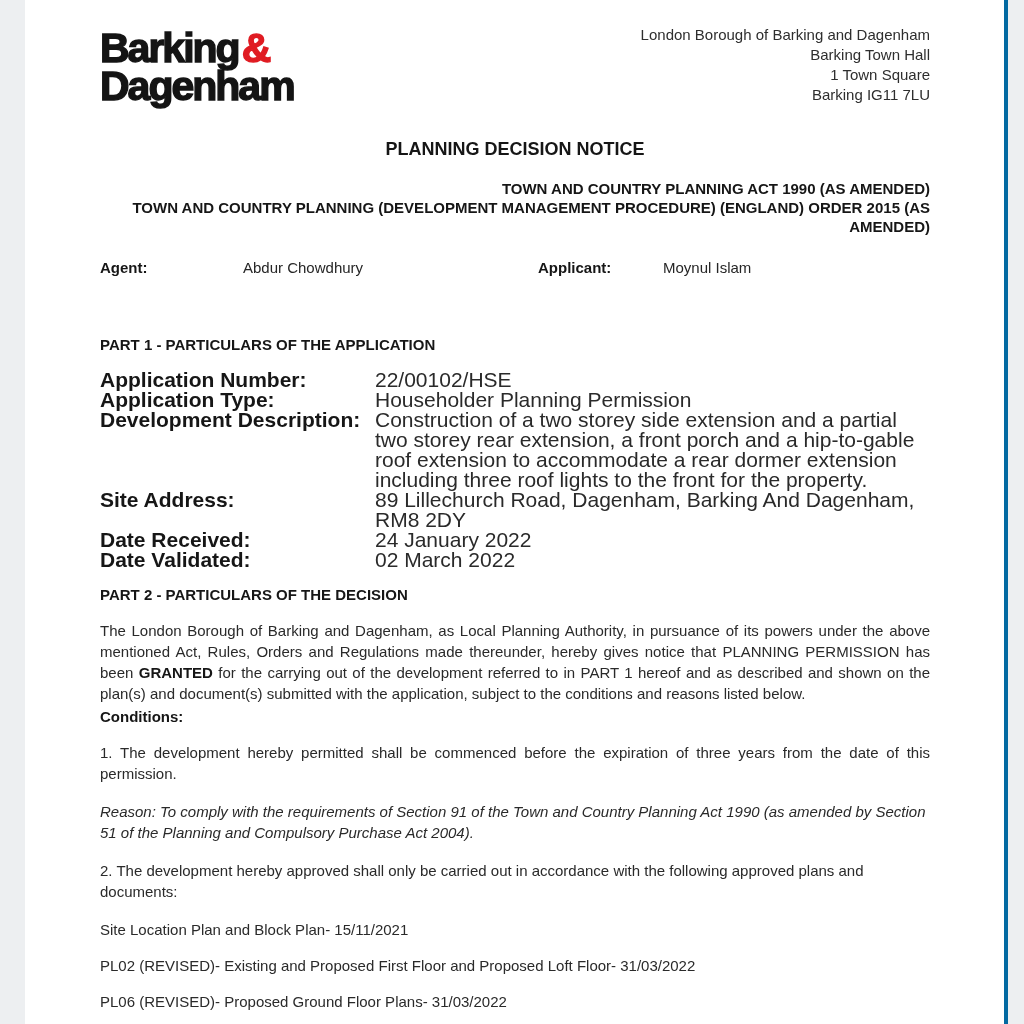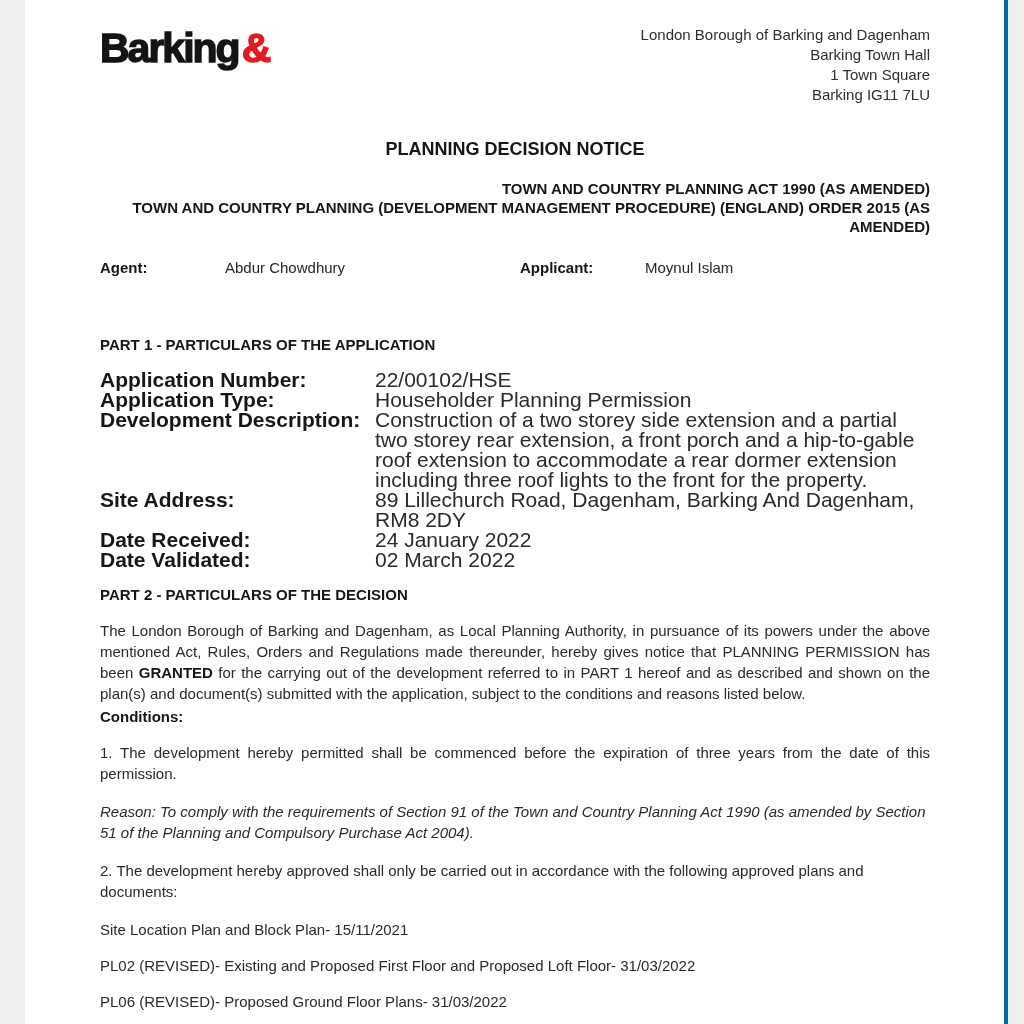--- a/index.html
+++ b/index.html
@@ -67,21 +67,21 @@
   }
   
   .parties-row {
     display: flex;
     margin-top: 22px;
     font-size: 15px;
     line-height: 20px;
   }
   .parties-row .plabel { font-weight: bold; color: #161616; }
   .parties-row .agent-label { width: 125px; }
-  .parties-row .agent-name { width: 295px; }
+  .parties-row .agent-name { width: 295px; margin-left: 18px; }
   .parties-row .applicant-label { width: 125px; }
   
   .section-heading {
     font-weight: bold;
     font-size: 15px;
     color: #161616;
   }
   .part1-heading { margin-top: 58px; }
   .part2-heading { margin-top: 16px; }
   
@@ -110,20 +110,21 @@
 </style>
 </head>
 <body>
 
 <div class="canvas">
   <div class="page">
 
     <div class="letterhead">
       <div class="logo">
         <div><span>Barking</span><span class="amp" style="color: rgb(224, 27, 34);">&amp;</span></div>
+        <div><span>Dagenham</span></div>
       </div>
       <div class="letterhead-address">
         <div>London Borough of Barking and Dagenham</div>
         <div>Barking Town Hall</div>
         <div>1 Town Square</div>
         <div>Barking IG11 7LU</div>
       </div>
     </div>
 
     <div class="doc-title">PLANNING DECISION NOTICE</div>

